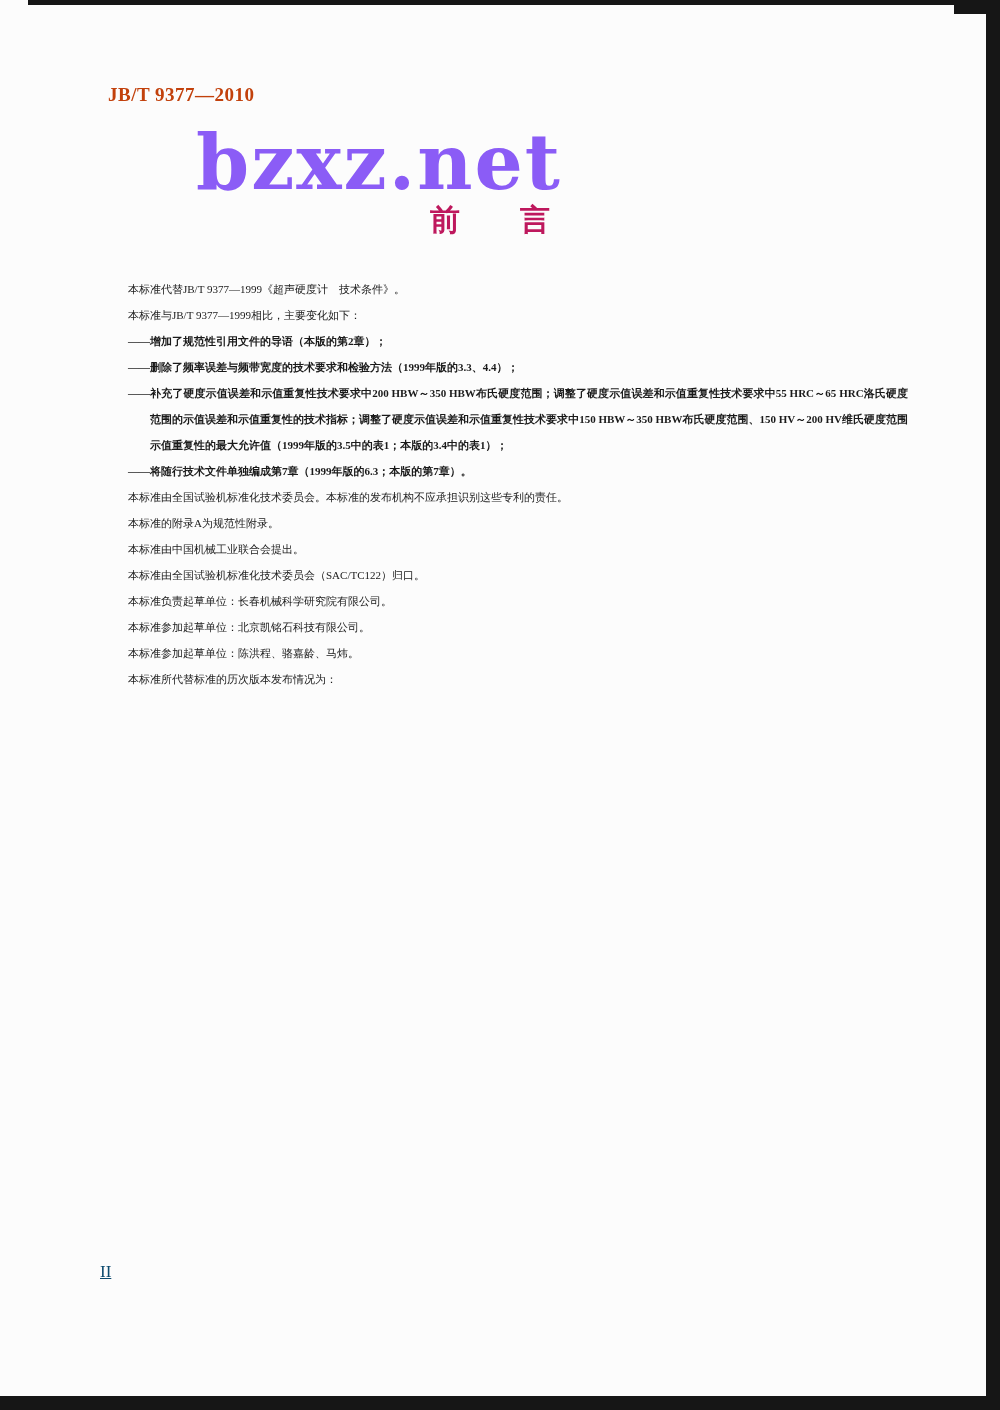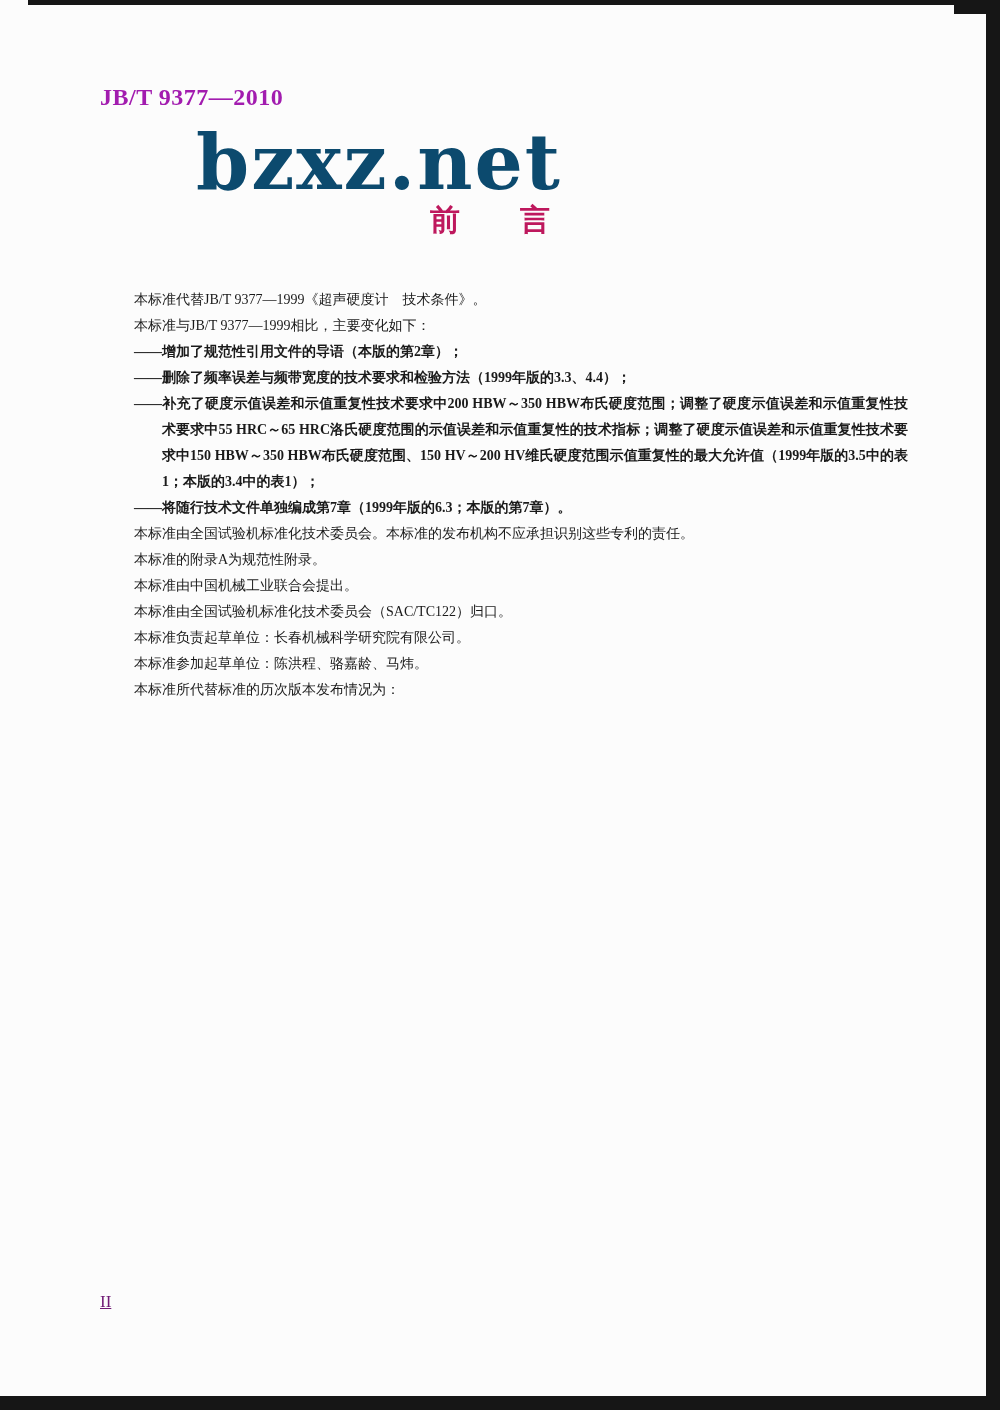--- a/index.html
+++ b/index.html
@@ -24,73 +24,73 @@
     content: "";
     position: absolute;
     top: 0; right: 0;
     width: 46px; height: 14px;
     background: #161616;
   }
   .edge.bottom { left: 0; right: 0; bottom: 0; height: 14px; }
 
   .doc-code {
     position: absolute;
-    left: 100px;
+    left: 108px;
     top: 84px;
-    font-size: 24px;
+    font-size: 19px;
     font-weight: bold;
     letter-spacing: 0.5px;
-    color: #a21caf;
+    color: #c2410c;
   }
   .watermark {
     position: absolute;
     left: 196px;
     top: 118px;
     font-size: 76px;
     font-weight: bold;
-    color: #0c4a6e;
+    color: #8b5cf6;
     letter-spacing: 2px;
     font-family: "DejaVu Serif", "Liberation Serif", serif;
     user-select: none;
   }
   .title {
     position: absolute;
     left: 0;
     right: 20px;
     top: 200px;
     margin: 0;
     text-align: center;
     font-size: 30px;
     font-weight: bold;
     color: #be185d;
   }
   .body {
     position: absolute;
     left: 106px;
-    top: 287px;
+    top: 276px;
     width: 802px;
-    font-size: 14px;
+    font-size: 11px;
     line-height: 26px;
     text-align: justify;
   }
   .para {
     margin: 0;
     text-indent: 2em;
   }
   .para.dash {
     text-indent: -2em;
     padding-left: 4em;
     font-weight: bold;
   }
   .page-number {
     position: absolute;
     left: 100px;
-    top: 1292px;
+    top: 1262px;
     font-size: 17px;
-    color: #701a75;
+    color: #0c4a6e;
     text-decoration: underline;
   }
 </style>
 </head>
 <body>
 
 <div class="page">
 
   <div class="edge top"></div>
   <div class="edge right"></div>
@@ -107,19 +107,20 @@
     <p class="para">本标准与JB/T 9377—1999相比，主要变化如下：</p>
     <p class="para dash">——增加了规范性引用文件的导语（本版的第2章）；</p>
     <p class="para dash">——删除了频率误差与频带宽度的技术要求和检验方法（1999年版的3.3、4.4）；</p>
     <p class="para dash">——补充了硬度示值误差和示值重复性技术要求中200 HBW～350 HBW布氏硬度范围；调整了硬度示值误差和示值重复性技术要求中55 HRC～65 HRC洛氏硬度范围的示值误差和示值重复性的技术指标；调整了硬度示值误差和示值重复性技术要求中150 HBW～350 HBW布氏硬度范围、150 HV～200 HV维氏硬度范围示值重复性的最大允许值（1999年版的3.5中的表1；本版的3.4中的表1）；</p>
     <p class="para dash">——将随行技术文件单独编成第7章（1999年版的6.3；本版的第7章）。</p>
     <p class="para">本标准由全国试验机标准化技术委员会。本标准的发布机构不应承担识别这些专利的责任。</p>
     <p class="para">本标准的附录A为规范性附录。</p>
     <p class="para">本标准由中国机械工业联合会提出。</p>
     <p class="para">本标准由全国试验机标准化技术委员会（SAC/TC122）归口。</p>
     <p class="para">本标准负责起草单位：长春机械科学研究院有限公司。</p>
+    <p class="para">本标准参加起草单位：北京凯铭石科技有限公司。</p>
     <p class="para">本标准参加起草单位：陈洪程、骆嘉龄、马炜。</p>
     <p class="para">本标准所代替标准的历次版本发布情况为：</p>
   </div>
 
   <div class="page-number">II</div>
 
 </div>
 
 </body></html>

